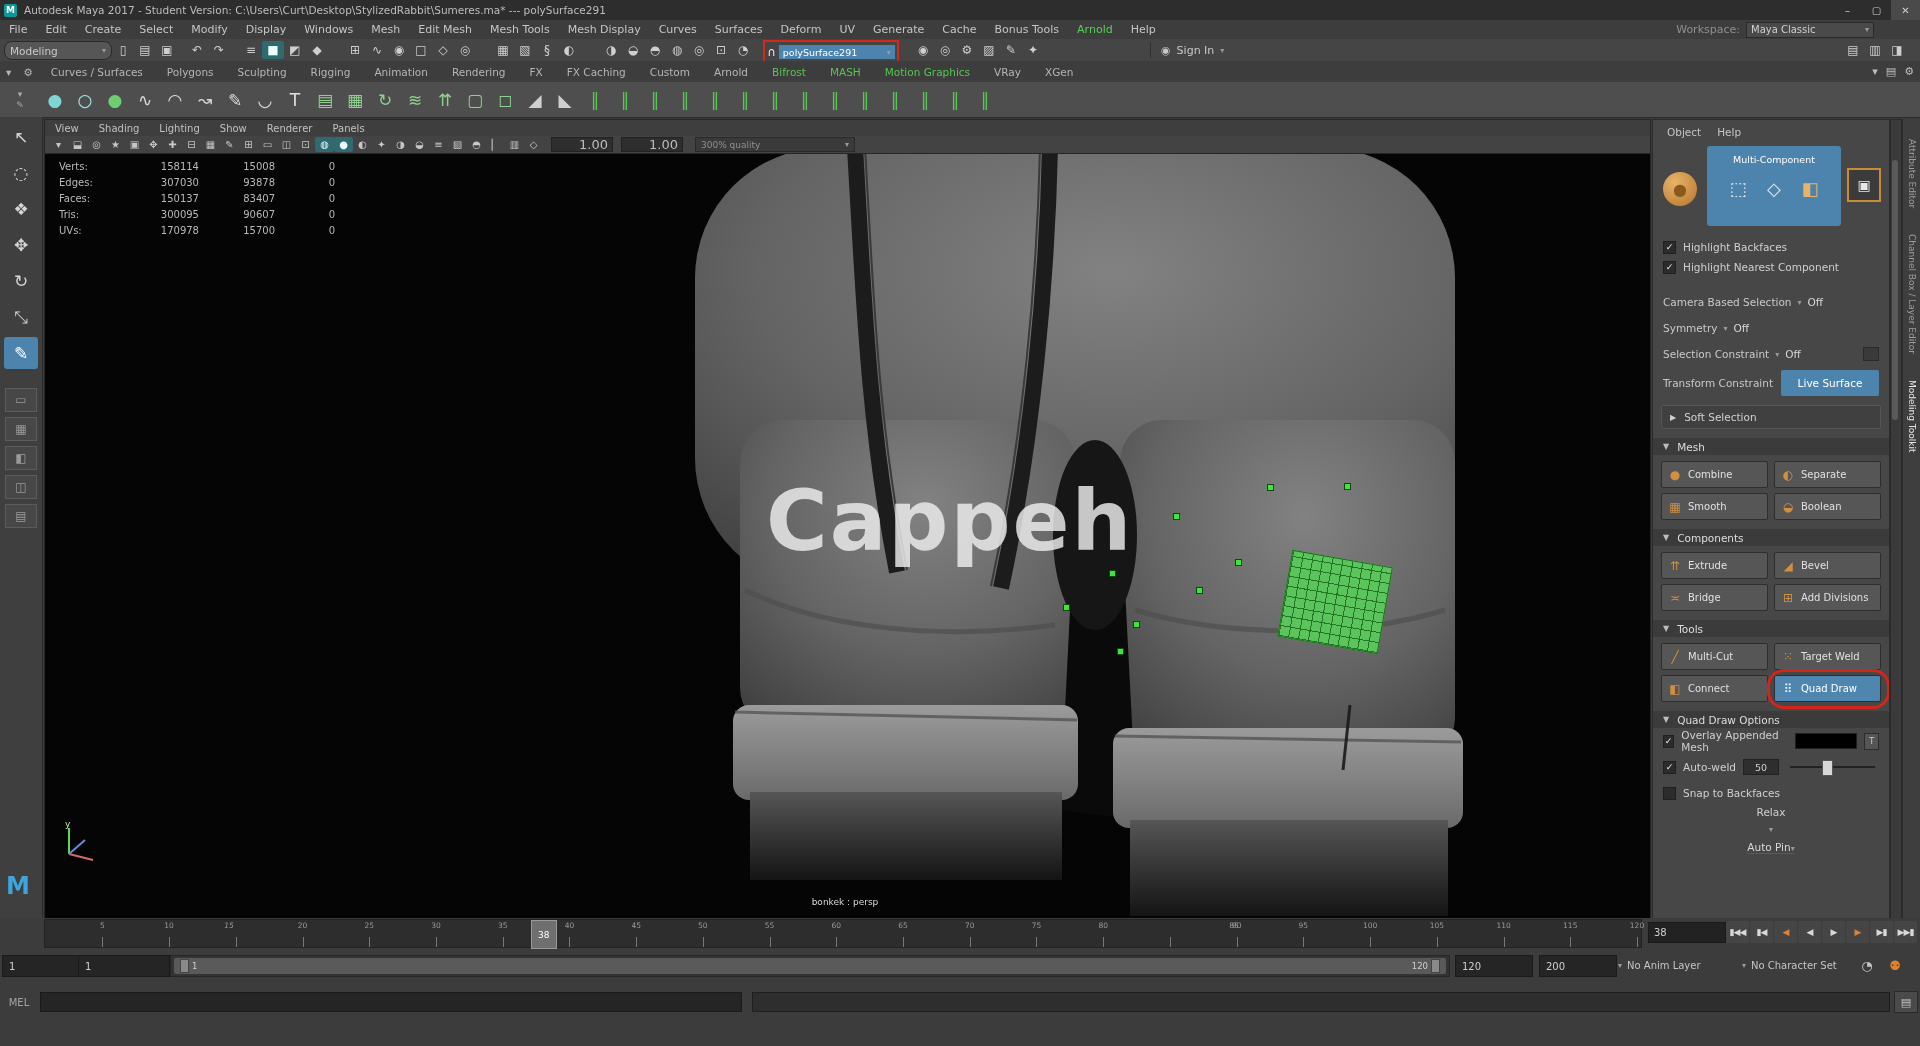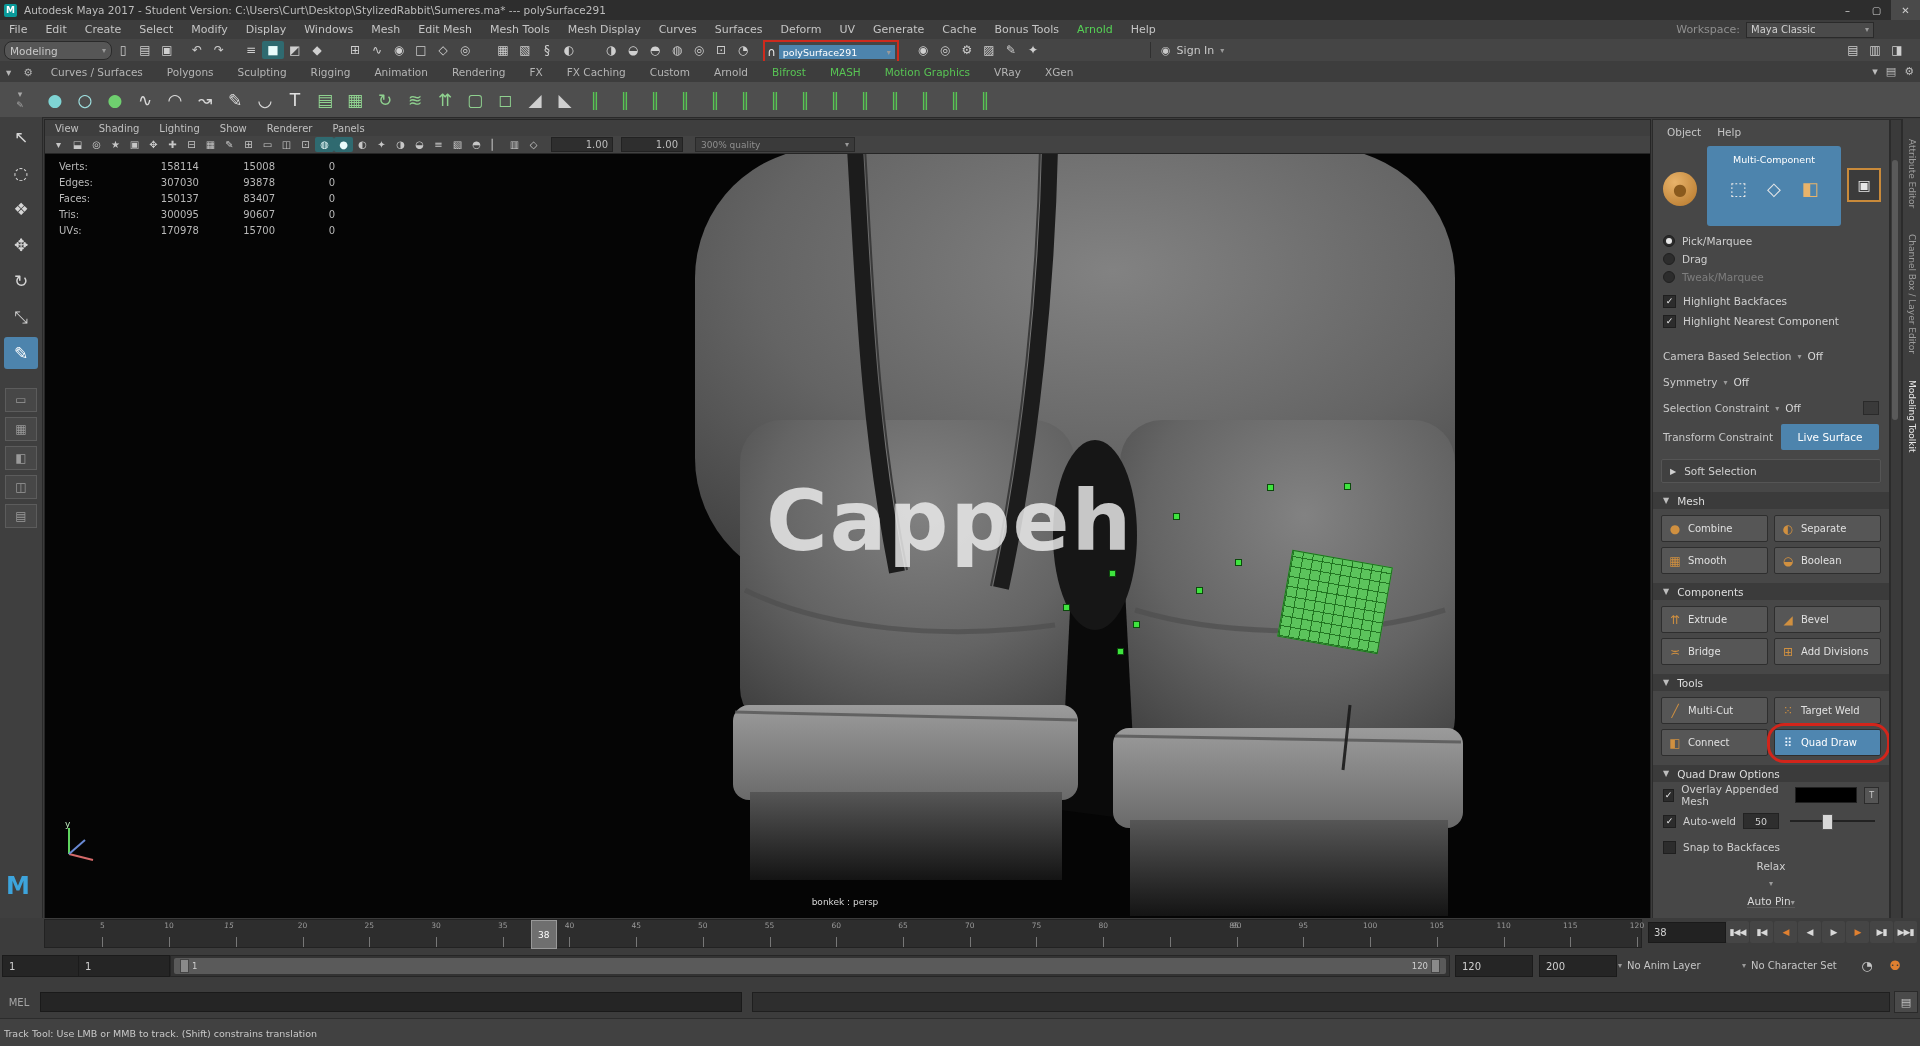--- a/index.html
+++ b/index.html
@@ -53,21 +53,21 @@
   .layout-slot{width:30px;height:22px;margin:5px auto;border:1px solid #5c5c5c;display:flex;align-items:center;justify-content:center;
                font-size:12px;color:#9a9a9a;background:#474747;}
   #maya-logo{position:absolute;left:6px;bottom:18px;font-size:24px;font-weight:bold;color:#3da4dc;}
   
   #viewport{left:44px;top:119px;width:1605px;height:798px;background:#050505;border:1px solid #262626;overflow:hidden;}
   #vp-menubar{position:absolute;left:0;top:0;width:100%;height:16px;background:#3e3e3e;display:flex;align-items:center;z-index:5;}
   .vp-menu{padding:0 10px;font-size:10px;color:#c0c0c0;}
   #vp-iconbar{position:absolute;left:0;top:16px;width:100%;height:17px;background:#434343;display:flex;align-items:center;z-index:5;border-bottom:1px solid #262626;}
   .vp-icon{width:19px;height:15px;display:flex;align-items:center;justify-content:center;font-size:10px;color:#c7c7c7;}
   .vp-icon.hl{background:#2f6a70;color:#eafcfc;border-radius:2px;}
-  .vp-field{width:52px;height:13px;background:#2e2e2e;border:1px solid #222;color:#bdbdbd;font-size:10px;
+  .vp-field{width:52px;height:13px;background:#2e2e2e;border:1px solid #222;color:#bdbdbd;font-size:13px;
             display:flex;align-items:center;padding:0 4px;justify-content:flex-end;margin-left:8px;}
   #vp-quality{width:148px;height:13px;background:#3a3a3a;border:1px solid #2a2a2a;color:#8f8f8f;font-size:9px;
               display:flex;align-items:center;justify-content:space-between;padding:0 5px;margin-left:12px;}
   #model-svg{position:absolute;left:0;top:0;z-index:1;}
   #vp-overlay{position:absolute;left:0;top:0;width:100%;height:100%;z-index:2;}
   .green-dot{position:absolute;width:5px;height:5px;background:#3fe43f;outline:1px solid #0c4a0c;}
   #quad-patch{position:absolute;background:
       repeating-linear-gradient(0deg,rgba(24,104,24,.85) 0 1px,transparent 1px 10px),
       repeating-linear-gradient(90deg,rgba(24,104,24,.85) 0 1px,transparent 1px 10px),#5cc45c;
       border:1px solid #1d6e1d;}
@@ -544,35 +544,20 @@
           <span class="mode-ic">⬚</span>
           <span class="mode-ic">◇</span>
           <span class="mode-ic" style="color:#e8b36a">◧</span>
         </div>
       </div>
       <div id="uv-mode-icon">
         <span>▣</span>
       </div>
     </div>
 
-    <div id="tk-radios">
-
-    <div class="tk-row">
-          <span class="radio on"></span>
-          <span>Pick/Marquee</span>
-        </div>
-        <div class="tk-row">
-          <span class="radio"></span>
-          <span>Drag</span>
-        </div>
-        <div class="tk-row disabled">
-          <span class="radio"></span>
-          <span>Tweak/Marquee</span>
-        </div>
-      </div>
     <div style="height:5px"></div>
     <div id="tk-checks">
 
     <div class="tk-row" style="height:20px">
           <span class="checkbox">✓</span>
           <span>Highlight Backfaces</span>
         </div>
         <div class="tk-row" style="height:20px">
           <span class="checkbox">✓</span>
           <span>Highlight Nearest Component</span>
@@ -843,17 +828,14 @@
     <div class="range-icon" style="left:1884px;color:#e08030">⚉</div>
   </div>
 
   <div id="commandline" class="abs">
     <span id="mel-label">MEL</span>
     <div id="cmd-input"></div>
     <div id="cmd-output"></div>
     <div id="script-editor-btn">▤</div>
   </div>
 
-  <div id="helpline" class="abs">
-    <span id="help-text">Track Tool: Use LMB or MMB to track. (Shift) constrains translation</span>
-  </div>
 
 </div>
 
 </body></html>

